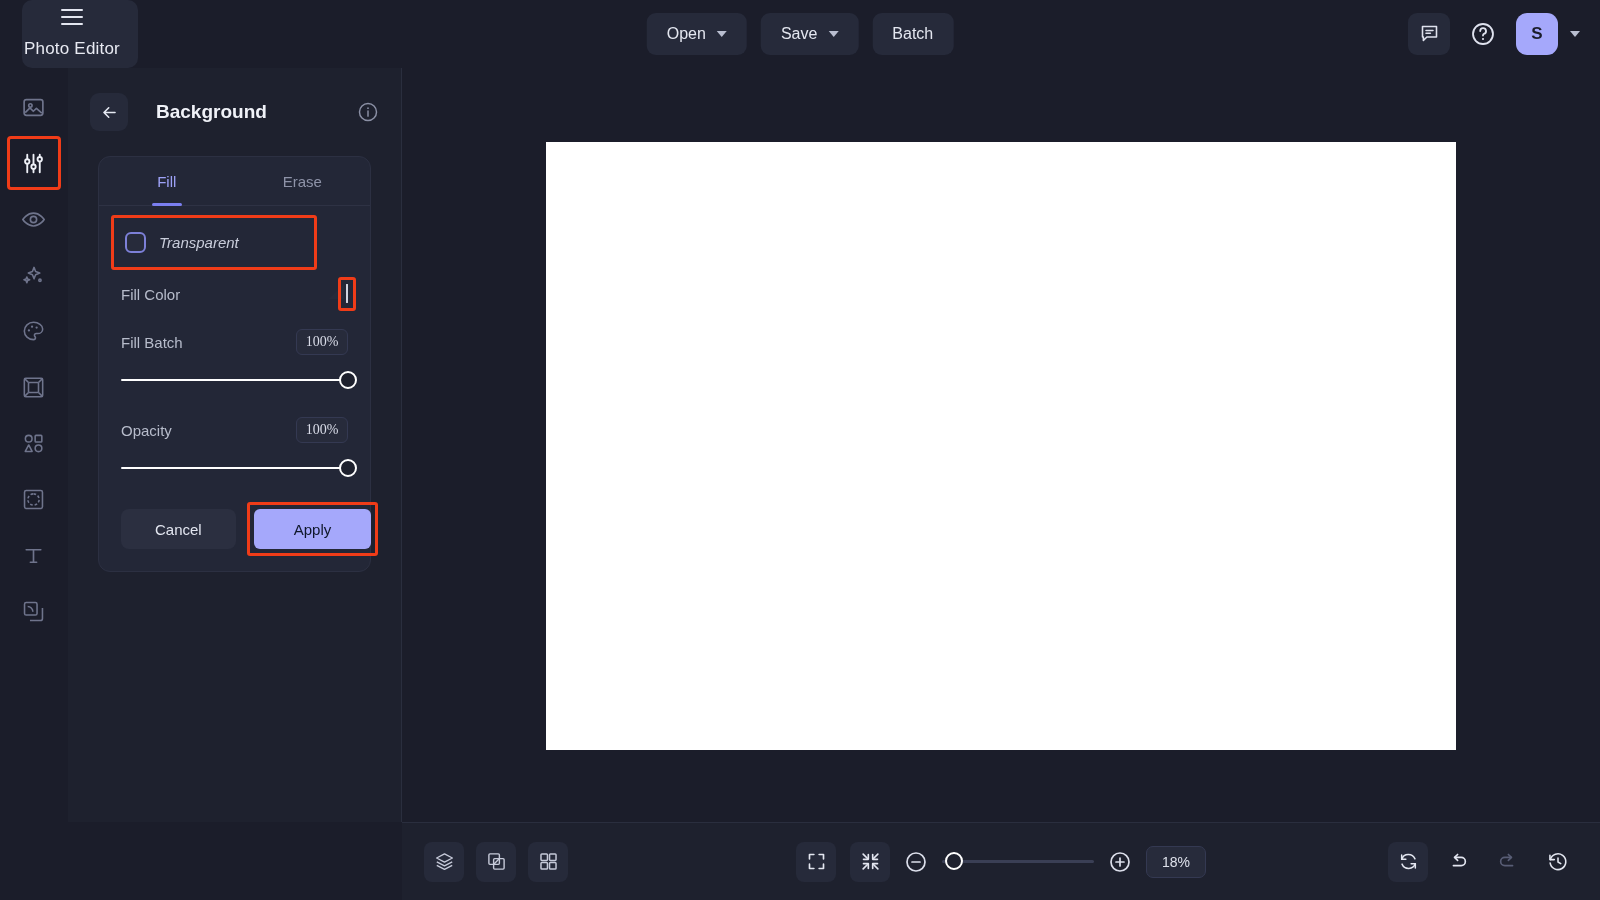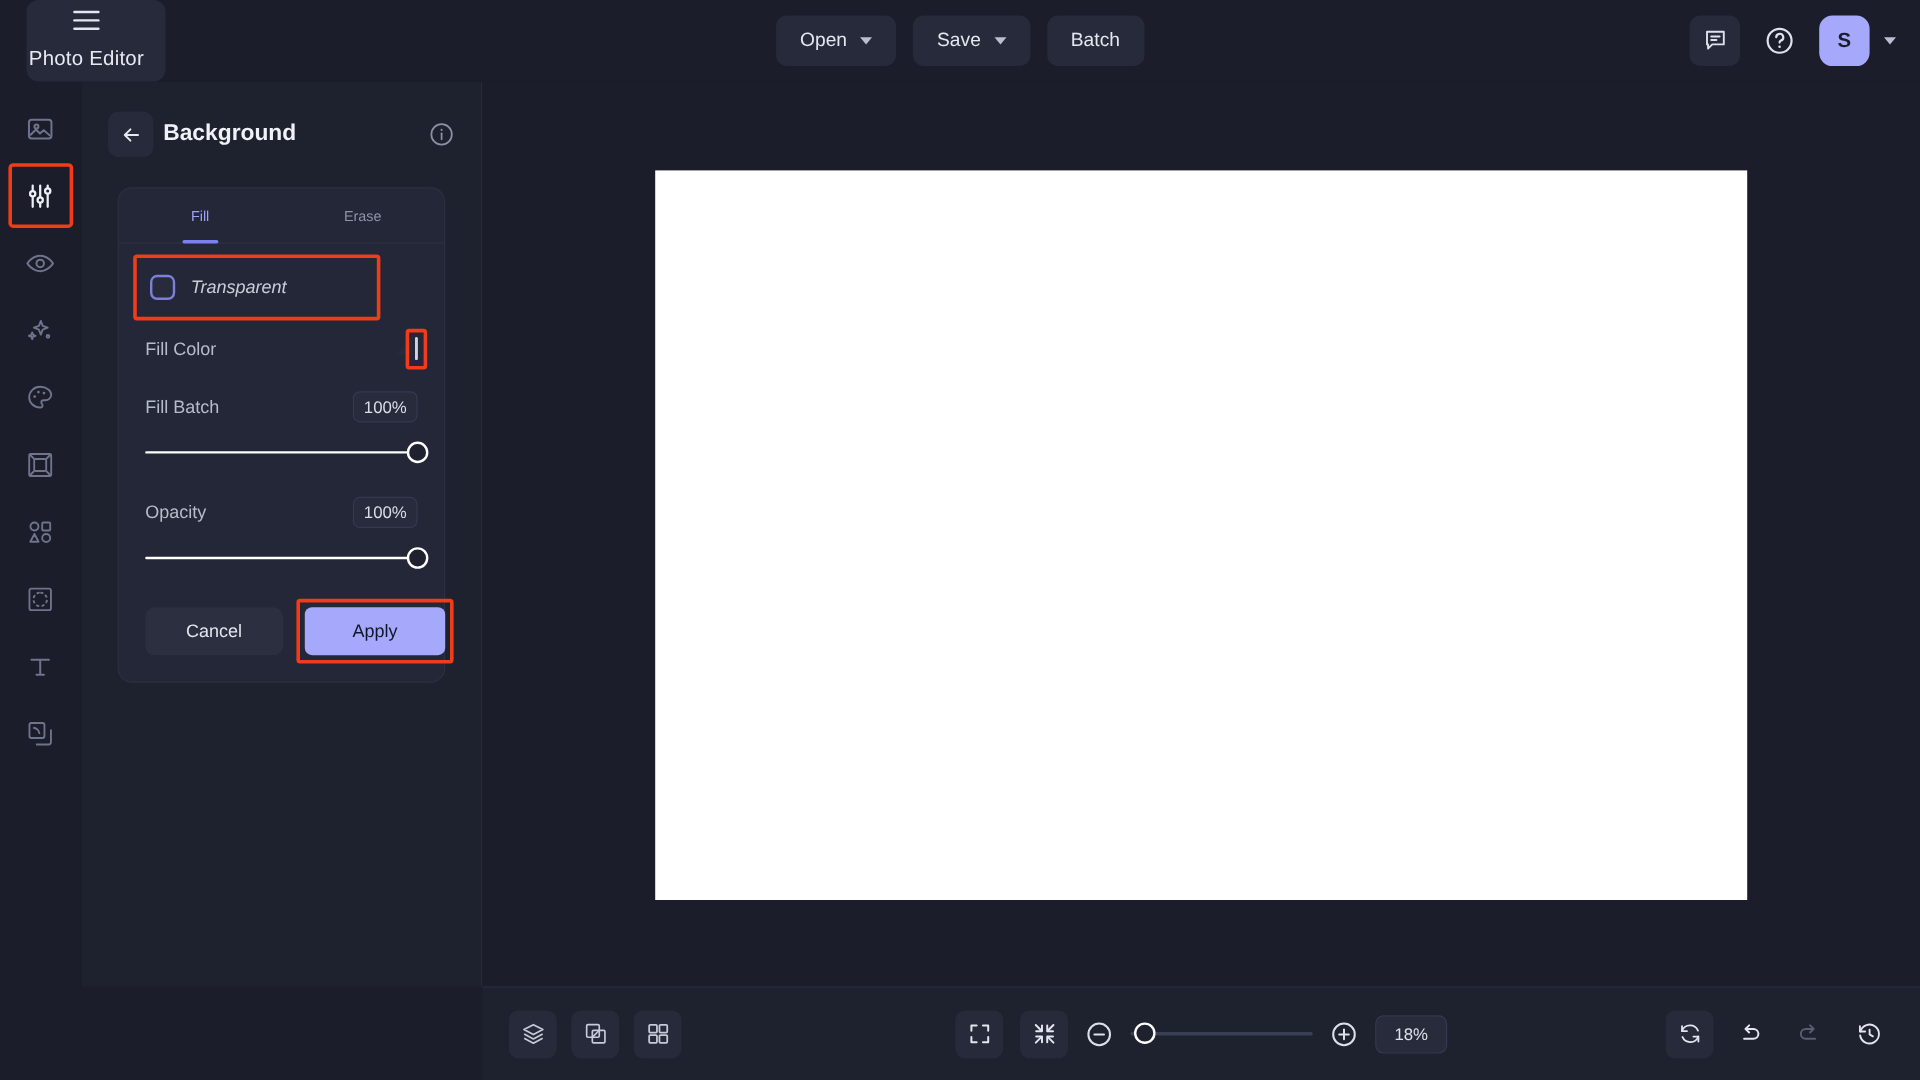--- a/index.html
+++ b/index.html
@@ -88,41 +88,41 @@
 
   
   .panel {
     width: 334px; flex: 0 0 334px;
     background: #1e212e;
     border-right: 1px solid #2a2e3e;
     padding: 22px 0 0 0;
   }
   .panel-head {
     display: flex; align-items: center;
-    padding: 0 22px 0 22px; height: 44px; gap: 8px;
+    padding: 0 22px 0 22px; height: 44px; gap: 28px;
   }
   .back-btn {
     width: 38px; height: 38px; border-radius: 9px;
     background: #262a3a; border: none;
     display: flex; align-items: center; justify-content: center;
     cursor: pointer;
   }
   .panel-title { color: #f0f2f8; font-size: 19px; font-weight: bold; flex: 1; }
 
   .card {
     margin: 22px 30px 0 30px;
     background: #232737;
     border: 1px solid #2c3042;
     border-radius: 12px;
     padding: 0 0 22px 0;
   }
   .tabs { display: flex; border-bottom: 1px solid #2e3244; position: relative; }
   .tab {
     flex: 1; text-align: center; padding: 16px 0 15px;
-    font-size: 12px; color: #8e93a8; cursor: pointer; position: relative;
+    font-size: 15px; color: #8e93a8; cursor: pointer; position: relative;
   }
   .tab.active { color: #9ea2f7; }
   .tab.active::after {
     content: ""; position: absolute; bottom: -1px; left: 50%; transform: translateX(-50%);
     width: 30px; height: 3px; background: #7b7ff0; border-radius: 2px;
   }
   .cb-row {
     display: flex; align-items: center; gap: 13px;
     margin: 20px 22px 0 22px; position: relative;
     padding: 6px 4px; width: fit-content; cursor: pointer; font-style: italic;
@@ -155,21 +155,21 @@
   .swatch::after {
     content: ""; position: absolute; right: 3px; bottom: 3px;
     width: 0; height: 0;
     border-left: 15px solid transparent; border-bottom: 15px solid #262a3a;
   }
 
   .val-box {
     min-width: 52px; text-align: center;
     background: #272b3b; border: 1px solid #343952;
     border-radius: 6px; padding: 4px 8px;
-    color: #d9dce8; font-size: 14px;
+    color: #d9dce8; font-size: 14px; font-family: Liberation Serif, serif;
   }
 
   .slider { margin: 14px 22px 0 22px; position: relative; height: 22px; }
   .track {
     position: absolute; top: 10px; left: 0; right: 0; height: 2px;
     background: #ffffff; border-radius: 2px;
   }
   .thumb {
     position: absolute; top: 2px;
     width: 18px; height: 18px; border-radius: 50%;

